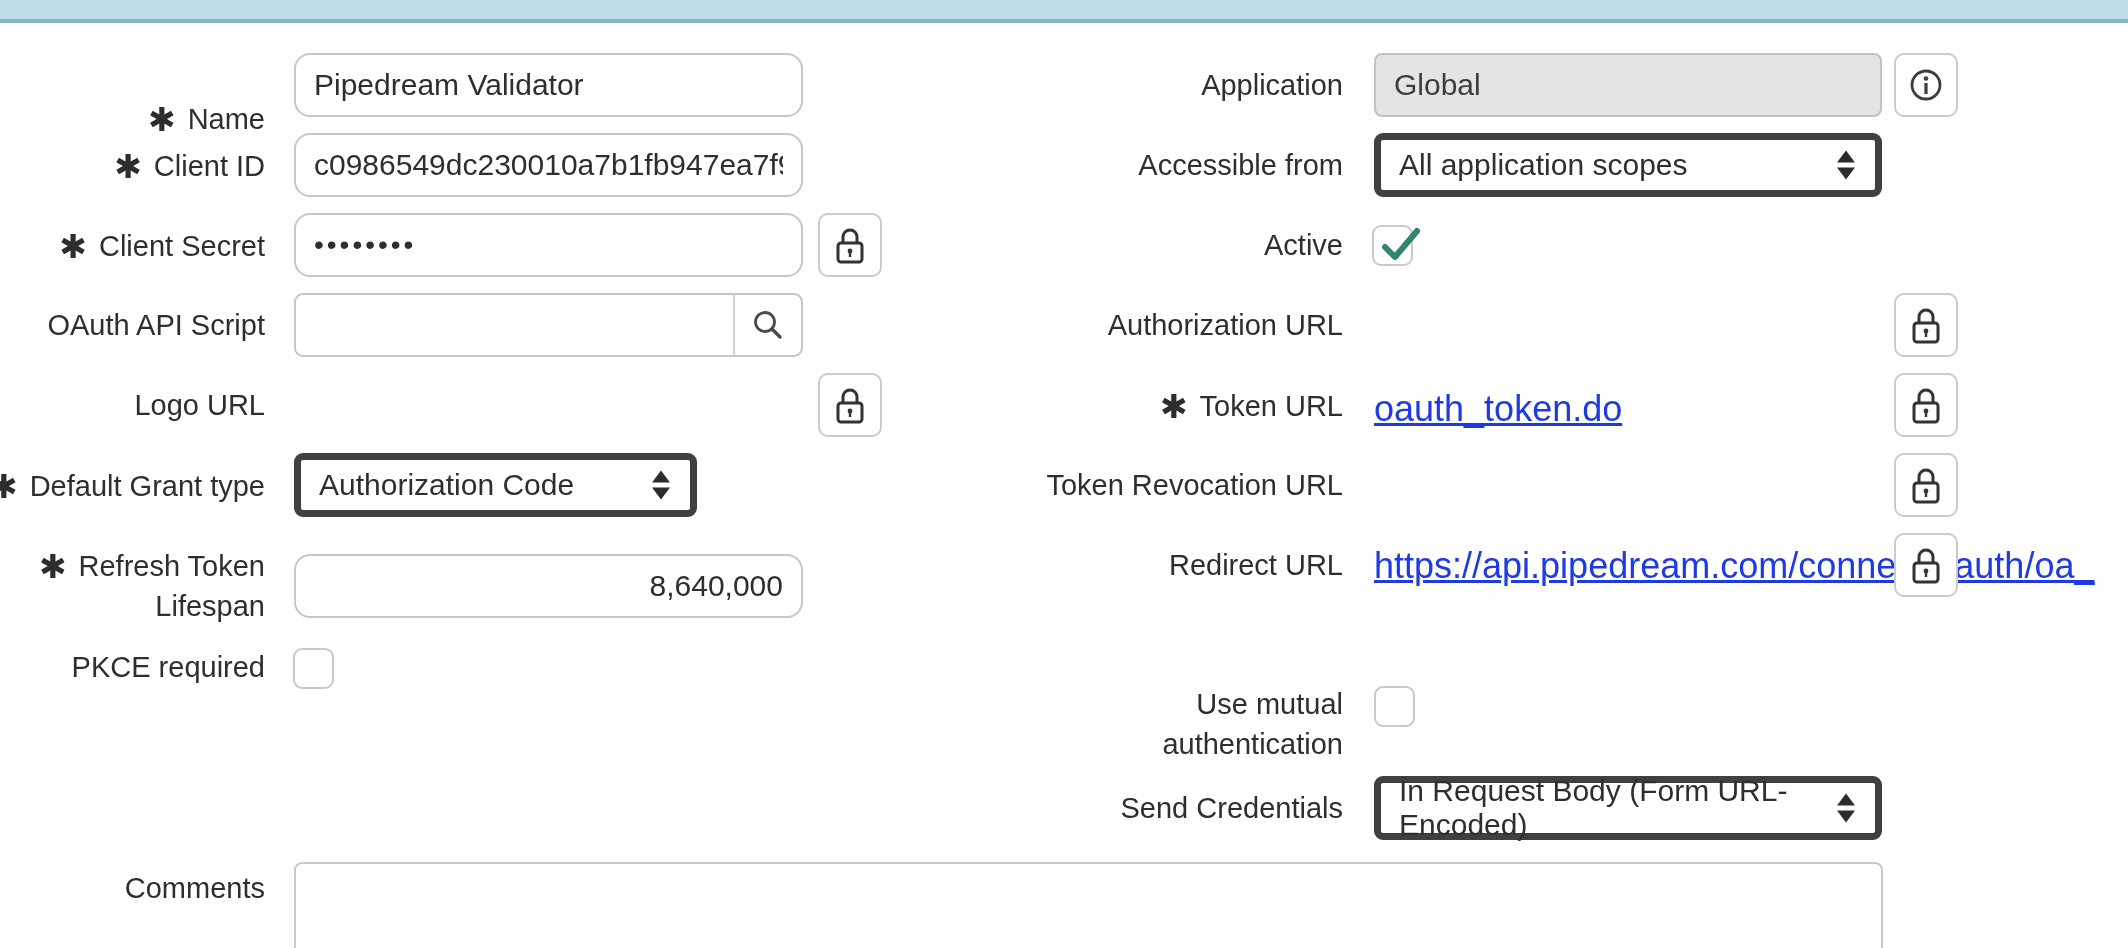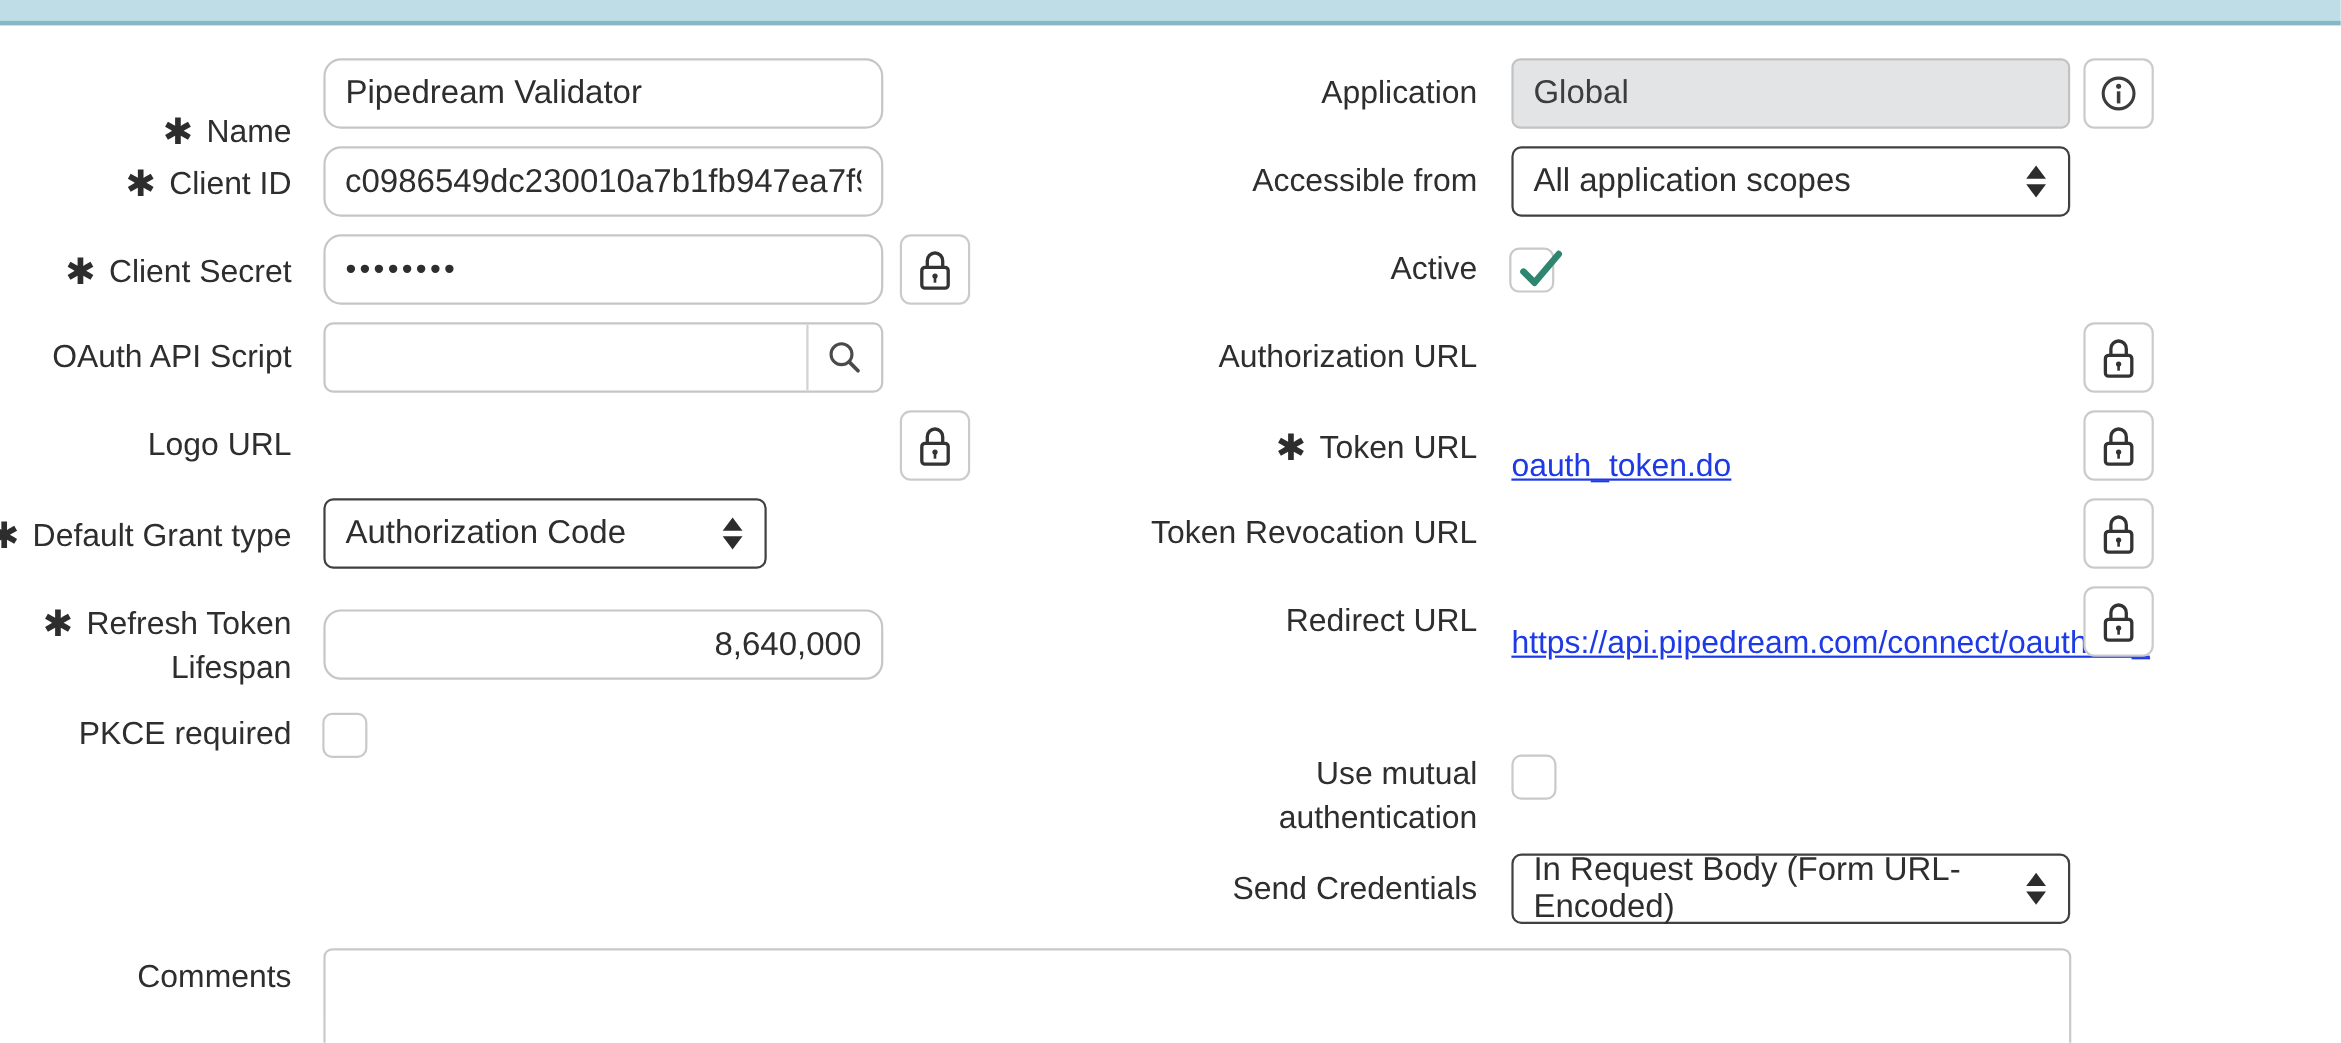--- a/index.html
+++ b/index.html
@@ -27,21 +27,21 @@
     font-size:30px;color:#2e2e2e;padding:0 18px;outline:none;
   }
   .tbox.right-align{text-align:right;}
   .readonly{
     position:absolute;box-sizing:border-box;height:64px;
     border:2px solid #c2c2c2;border-radius:8px;background:#e3e4e6;
     font-size:30px;color:#3d3d3d;display:flex;align-items:center;padding:12px 18px;
   }
   .selectbox{
     position:absolute;box-sizing:border-box;height:64px;
-    border:2px solid #404040;border-radius:9px;background:#fff;
+    border:7px solid #404040;border-radius:9px;background:#fff;
     font-size:30px;color:#2e2e2e;display:flex;align-items:center;
     padding:0 56px 0 18px;cursor:pointer;
   }
   .selectbox .arrows{
     position:absolute;right:20px;top:50%;transform:translateY(-50%);
     display:flex;flex-direction:column;align-items:center;gap:5px;
   }
   .arrow-up{width:0;height:0;border-left:9px solid transparent;border-right:9px solid transparent;border-bottom:12px solid #2c2c2c;}
   .arrow-down{width:0;height:0;border-left:9px solid transparent;border-right:9px solid transparent;border-top:12px solid #2c2c2c;}
   .sqbtn{
@@ -60,21 +60,21 @@
   }
   .refbox .searchseg{
     width:66px;border-left:2px solid #d2d2d2;display:flex;align-items:center;justify-content:center;cursor:pointer;
   }
   .cb{
     position:absolute;box-sizing:border-box;width:41px;height:41px;
     border:2px solid #c9c9c9;border-radius:9px;background:#fff;cursor:pointer;
   }
   .cb svg{position:absolute;left:2px;top:-6px;overflow:visible;}
   a.link{
-    position:absolute;font-size:29px;color:#1d3ae6;text-decoration:underline;cursor:pointer;white-space:nowrap;margin-top:20px;
+    position:absolute;font-size:36px;color:#1d3ae6;text-decoration:underline;cursor:pointer;white-space:nowrap;
   }
   .wrap2{line-height:61px;}
   .wrap2 span{display:block;}
   textarea.comments{
     position:absolute;box-sizing:border-box;resize:none;
     border:2px solid #c9c9c9;border-radius:8px;background:#fff;outline:none;
     font-family:"Liberation Sans", sans-serif;font-size:30px;color:#2e2e2e;padding:12px 18px;
   }
   .secret{letter-spacing:3px;font-size:28px;}
 </style>

